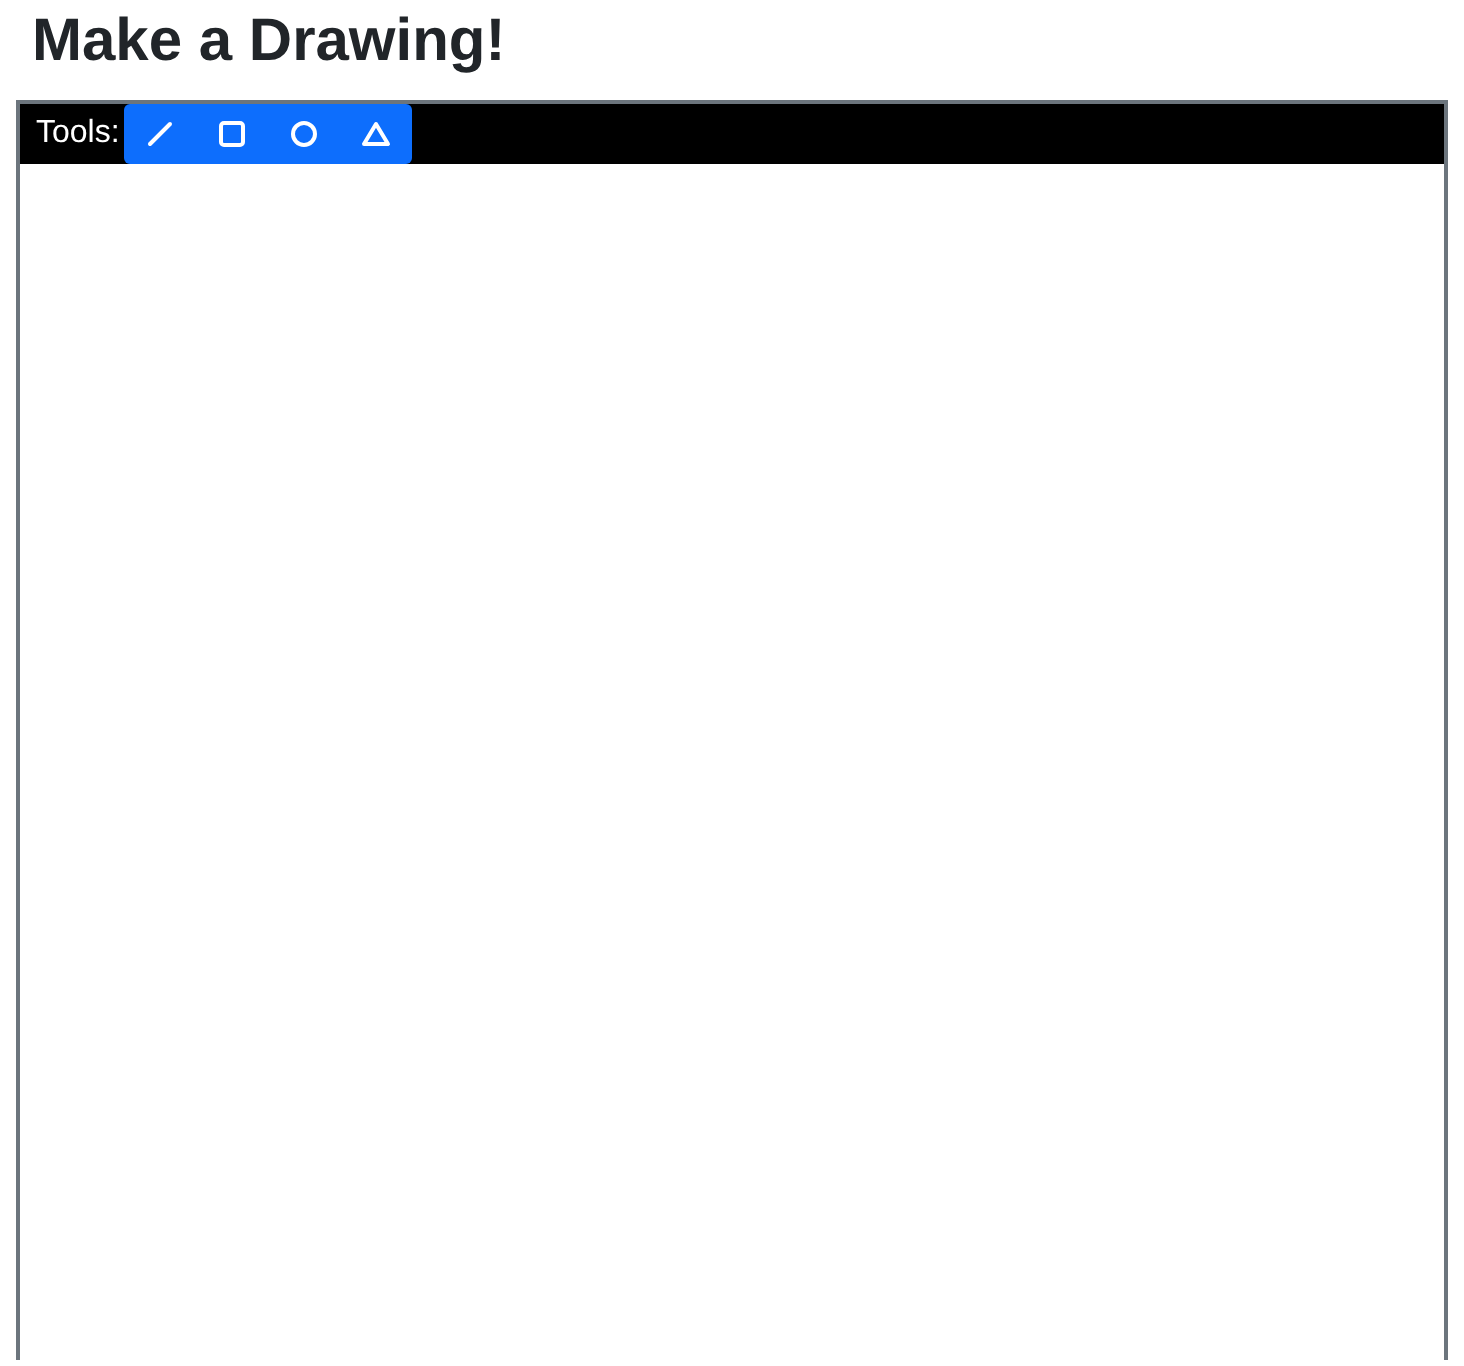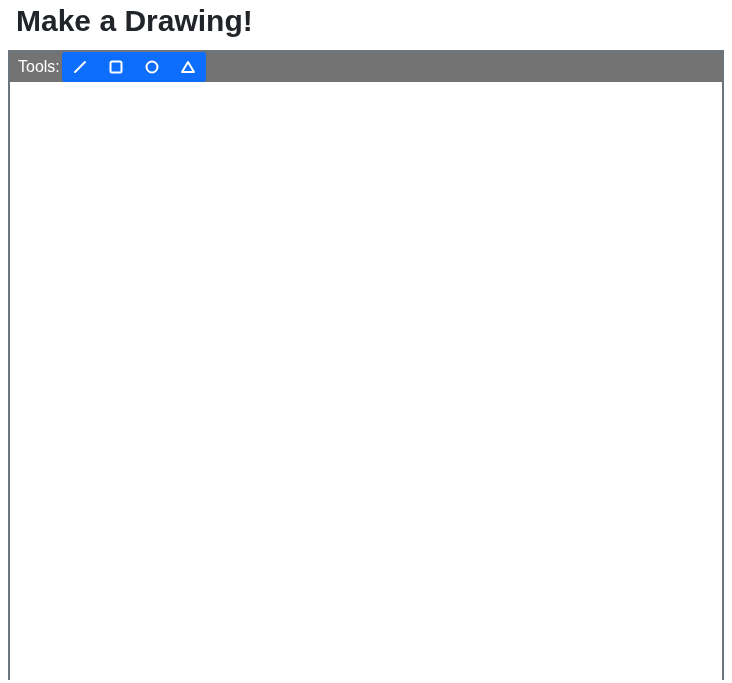--- a/index.html
+++ b/index.html
@@ -22,21 +22,21 @@
     }
     .app-frame {
       margin: 0 8px;
       border: 2px solid #6c757d;
       border-bottom: none;
       height: 630px;
       display: flex;
       flex-direction: column;
     }
     .toolbar {
-      background: #737373;
+      background: #000000;
       display: flex;
       align-items: center;
       height: 30px;
       padding-left: 8px;
     }
     .toolbar-label {
       color: #ffffff;
       font-size: 16px;
       margin-right: 2px;
     }

